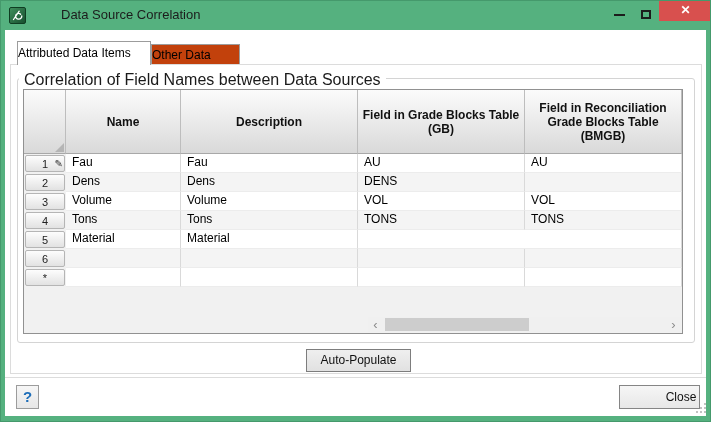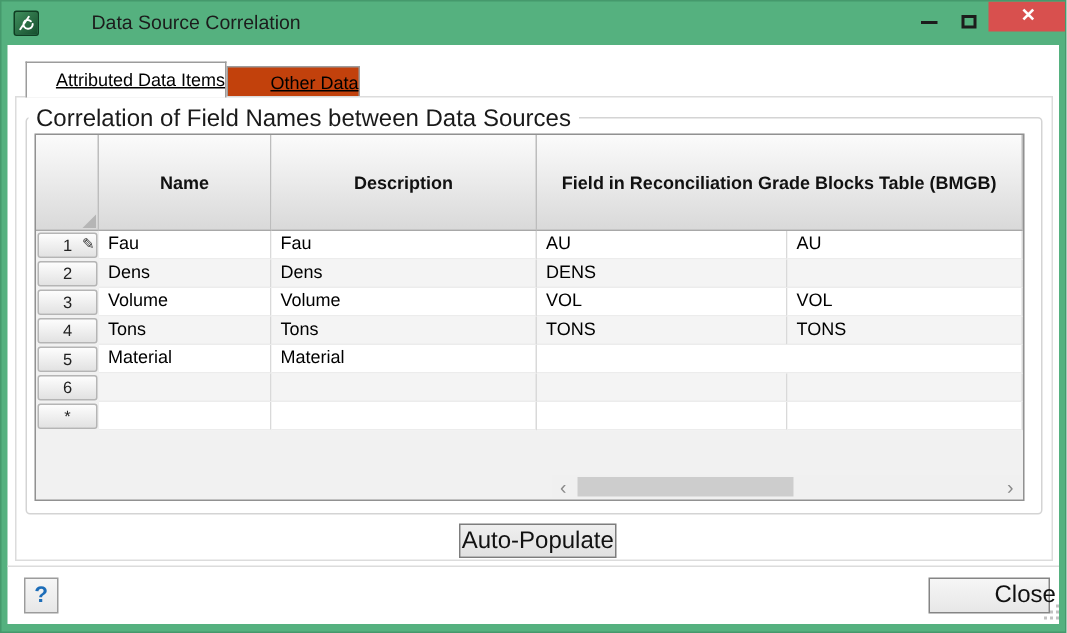--- a/index.html
+++ b/index.html
@@ -19,21 +19,21 @@
   .win-btn{position:absolute;top:0;cursor:default;}
   .win-min{left:605px;width:26px;height:22px;display:flex;align-items:flex-end;justify-content:center;padding-bottom:7px;}
   .win-min .dash{width:11px;height:2px;background:#1c1c1c;}
   .win-max{left:633px;width:24px;height:22px;display:flex;align-items:center;justify-content:center;padding-top:4px;}
   .win-max .boxg{width:10px;height:9px;border:2px solid #1c1c1c;background:transparent;}
   .win-close{left:658px;width:53px;height:20px;background:#d8504e;color:#fff;
     text-align:center;line-height:19px;font-size:12px;font-weight:bold;}
   
   .client{position:absolute;left:4px;right:4px;top:29px;bottom:5px;background:#ffffff;}
   
-  .tab{position:absolute;font-size:12px;text-align:right;border:1px solid #9c9c9c;border-bottom:none;z-index:3;text-decoration:underline;}
+  .tab{position:absolute;font-size:12px;text-align:left;border:1px solid #9c9c9c;border-bottom:none;z-index:3;}
   .tab.active{left:16px;top:40px;width:134px;height:24px;background:#fff;line-height:23px;}
   .tab.inactive{left:150px;top:43px;width:89px;height:21px;background:#c2410c;line-height:20px;z-index:1;}
   .tabpanel{position:absolute;left:9px;top:63px;width:692px;height:310px;border:1px solid #dcdcdc;background:#fff;z-index:2;}
   
   .groupbox{position:absolute;left:16px;top:77px;width:678px;height:265px;border:1px solid #d4d4d4;border-radius:3px;z-index:4;}
   .grouplabel{position:absolute;left:18px;top:70px;background:#fff;padding:0 5px;font-size:16px;color:#1a1a1a;z-index:5;white-space:nowrap;}
   
   .grid{position:absolute;left:22px;top:88px;width:660px;height:245px;border:1px solid #919191;background:#f1f1f1;z-index:6;overflow:hidden;}
   .ghead{display:flex;height:64px;}
   .hcell{background:linear-gradient(#fbfbfb 0%,#ececec 45%,#d9d9d9 100%);
@@ -57,21 +57,21 @@
     font-size:12px;line-height:17px;padding:0 2px 0 6px;white-space:nowrap;overflow:hidden;color:#000000;}
   .grow.alt .cell{background:#f4f4f4;}
   
   .hscroll{position:absolute;left:344px;right:1px;bottom:1px;height:15px;background:#f0f0f0;display:flex;}
   .sarrow{width:15px;height:15px;flex:none;display:flex;align-items:center;justify-content:center;
     font-size:13px;color:#8a8a8a;line-height:15px;}
   .strack{flex:1;position:relative;}
   .sthumb{position:absolute;left:2px;top:1px;width:144px;height:13px;background:#cdcdcd;}
   
   .btn{position:absolute;border:1px solid #858585;background:linear-gradient(#f6f6f6,#e7e7e7);
-    font-size:16px;text-align:center;color:#111;z-index:7;}
+    font-size:12px;text-align:center;color:#111;z-index:7;}
   .btn-autopop{left:305px;top:348px;width:105px;height:23px;line-height:21px;border-color:#7d7d7d;background:linear-gradient(#efefef,#e1e1e1);}
   .separator{position:absolute;left:4px;right:4px;top:376px;height:1px;background:#dcdcdc;z-index:6;}
   .btn-help{left:15px;top:384px;width:23px;height:24px;line-height:21px;font-size:15px;font-weight:bold;color:#1d6db8;border-color:#9c9c9c;}
   .btn-close{left:618px;top:384px;width:81px;height:24px;line-height:22px;padding-left:43px;}
   .grip{position:absolute;left:692px;top:399px;width:14px;height:14px;z-index:7;}
   .grip i{position:absolute;left:0;top:0;width:2px;height:2px;background:#c2c2c2;
     box-shadow:10px 10px #c2c2c2,10px 6px #c2c2c2,6px 10px #c2c2c2,10px 2px #c2c2c2,2px 10px #c2c2c2,6px 6px #c2c2c2;}
   .grip i{left:1px;top:1px;background:transparent;}
 </style>
 </head>
@@ -102,20 +102,21 @@
   <div class="tabpanel"></div>
 
   <div class="groupbox"></div>
   <div class="grouplabel">Correlation of Field Names between Data Sources</div>
 
   <div class="grid">
     <div class="ghead">
       <div class="hcell hcorner w-hdr"></div>
       <div class="hcell w-name">Name</div>
       <div class="hcell w-desc">Description</div>
+      <div class="hcell w-gb">Field in Grade Blocks Table (GB)</div>
       <div class="hcell w-bmgb">Field in Reconciliation Grade Blocks Table (BMGB)</div>
     </div>
 
     <div class="grow">
       <div class="rowhdr">
         <span>1</span>
         <span class="pencil">✎</span>
       </div>
       <div class="cell w-name">Fau</div>
       <div class="cell w-desc">Fau</div>

